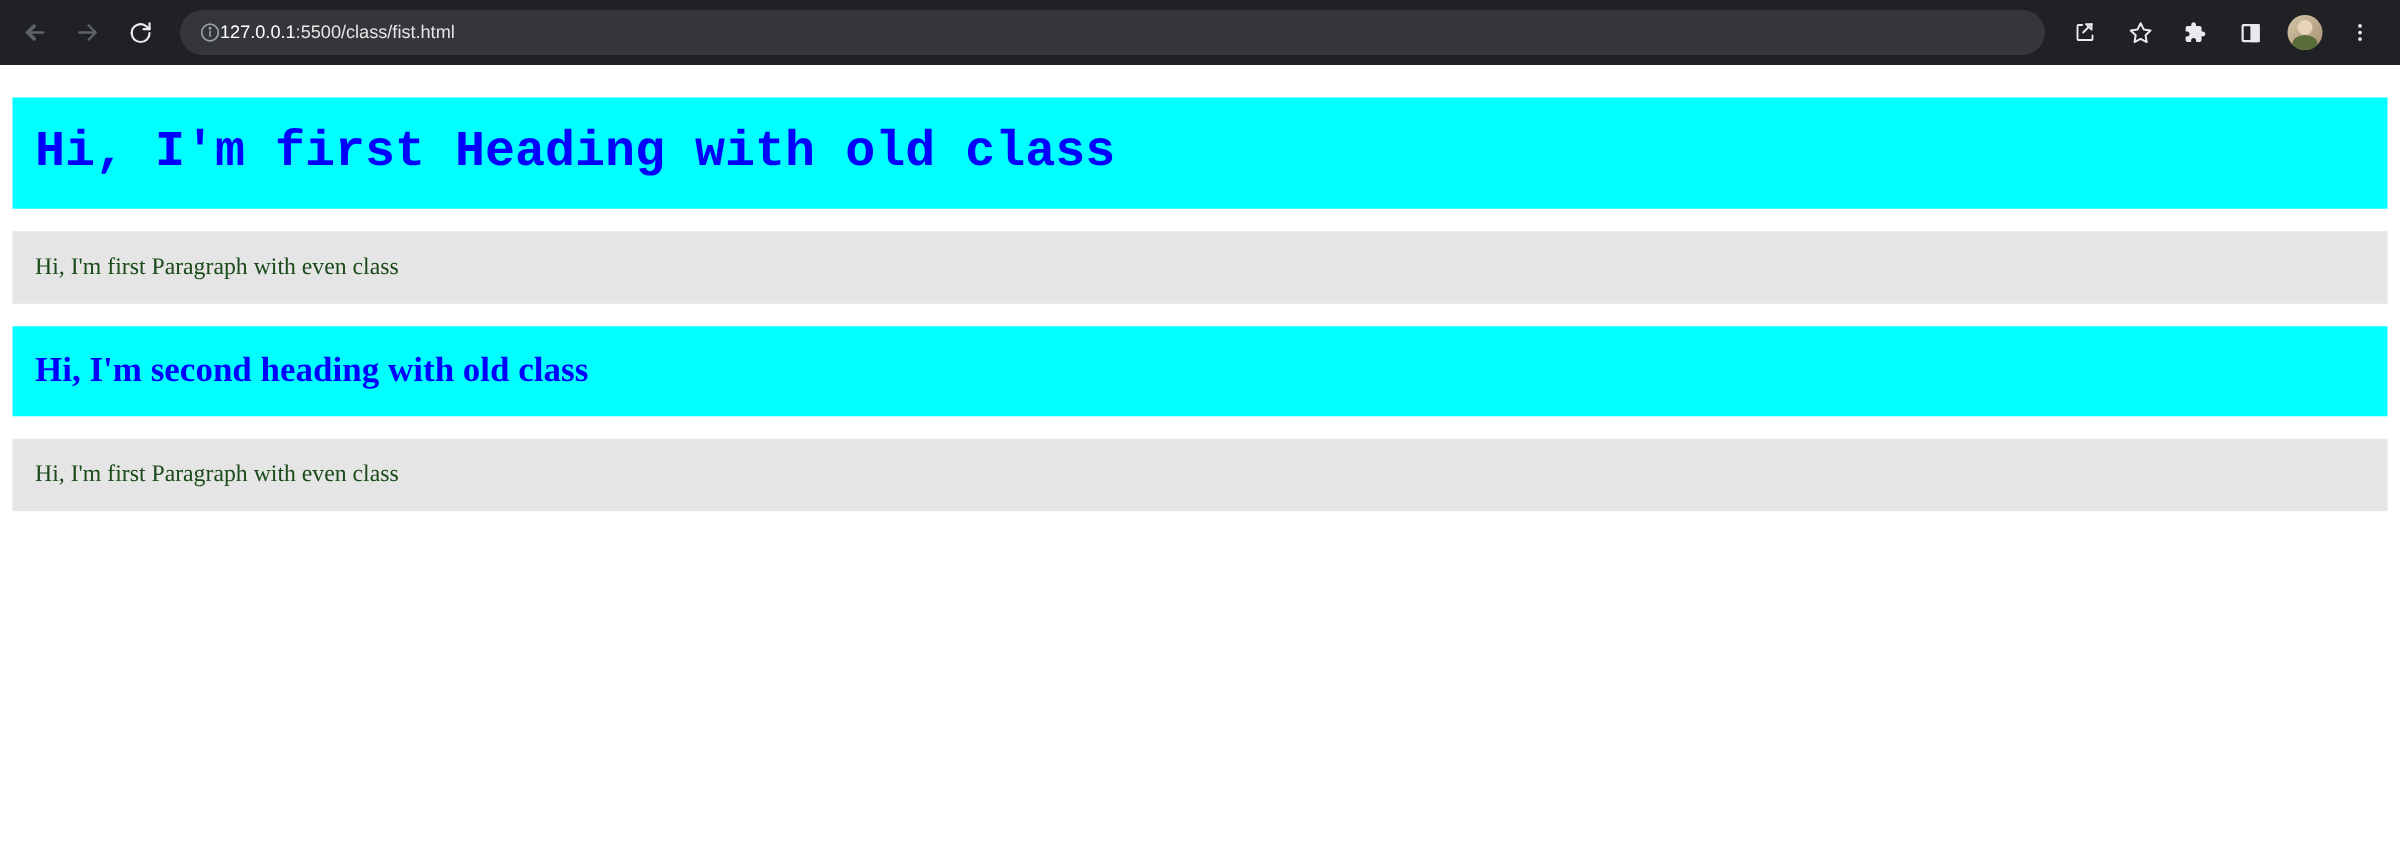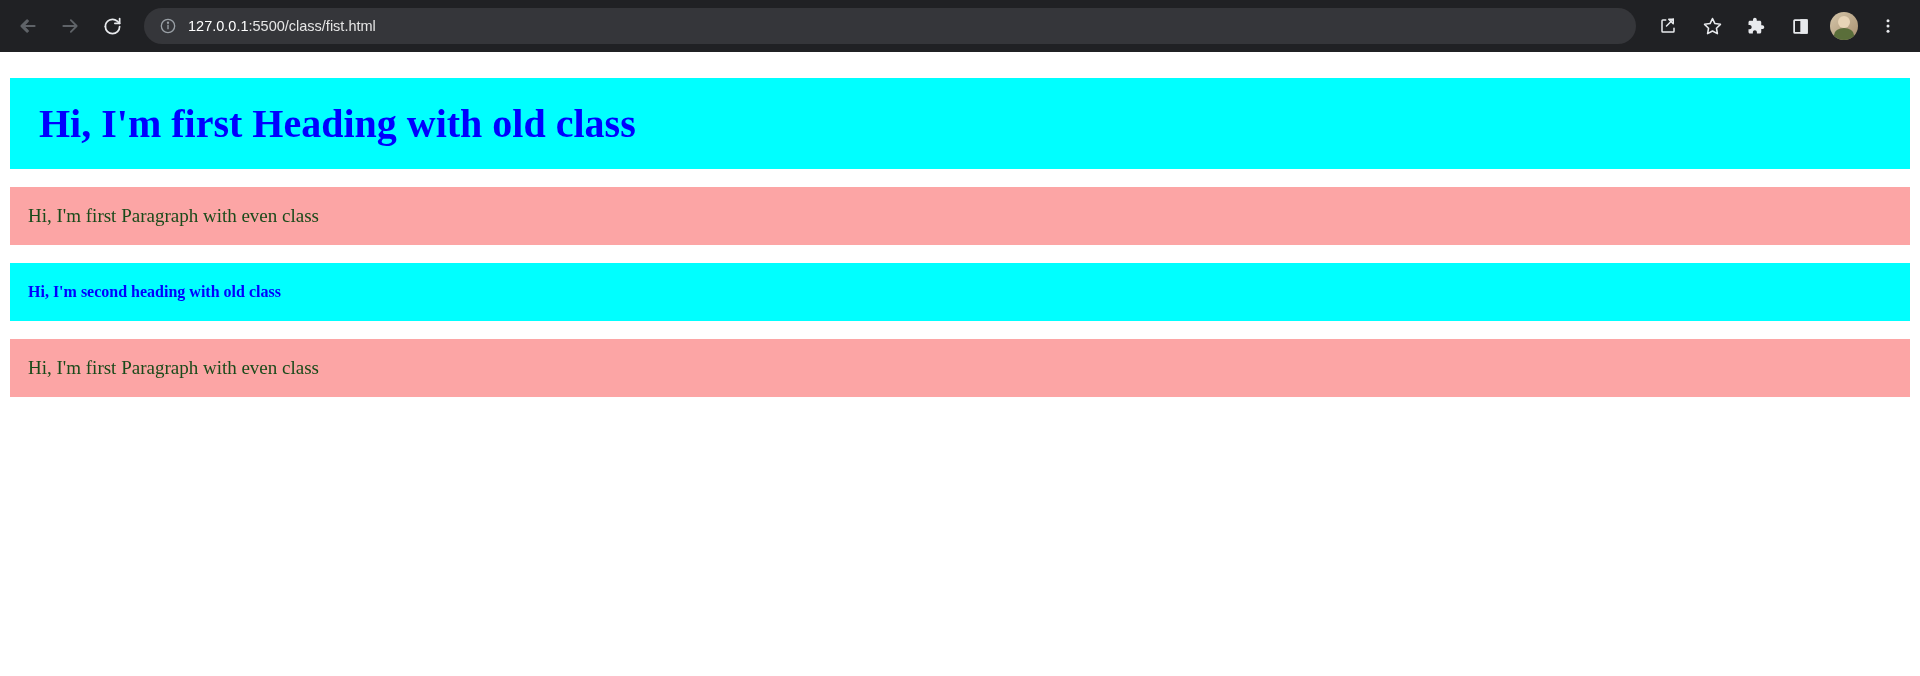--- a/index.html
+++ b/index.html
@@ -43,21 +43,20 @@
 
     .address-bar {
       flex: 1;
       background: #35363a;
       height: 36px;
       border-radius: 18px;
       display: flex;
       align-items: center;
       padding: 0 16px;
       margin: 0 8px;
-      gap: 12px;
     }
 
     .info-icon {
       color: #9aa0a6;
       display: flex;
       align-items: center;
     }
 
     .url-text {
       color: #ffffff;
@@ -129,36 +128,36 @@
     }
 
     .old {
       background-color: #00ffff;
       color: #0000ff;
       padding: 18px;
       margin: 18px 0;
     }
 
     .even {
-      background-color: #fca5a5;
+      background-color: #e5e5e5;
       color: #1a4a1a;
       padding: 18px;
       margin: 18px 0;
     }
 
     h1.old {
-      font-family: Liberation Serif, serif;
+      font-family: Liberation Mono, monospace;
       font-size: 40px;
       font-weight: bold;
-      padding: 22px 29px;
+      padding: 22px 18px;
     }
 
     h2.old {
       font-family: "Times New Roman", Times, serif;
-      font-size: 16px;
+      font-size: 28px;
       font-weight: bold;
       padding: 20px 18px;
     }
 
     p.even {
       font-family: "Times New Roman", Times, serif;
       font-size: 19px;
     }
   </style>
 </head>

